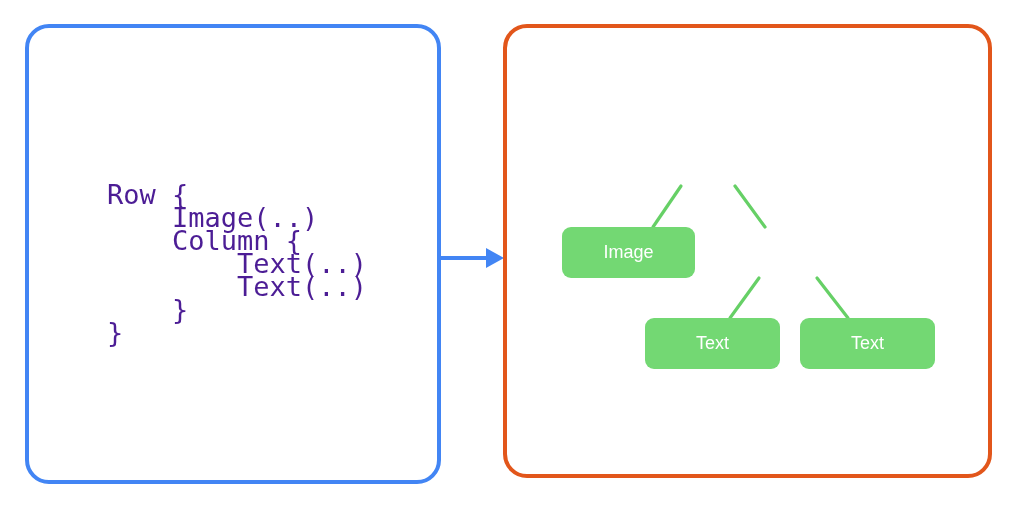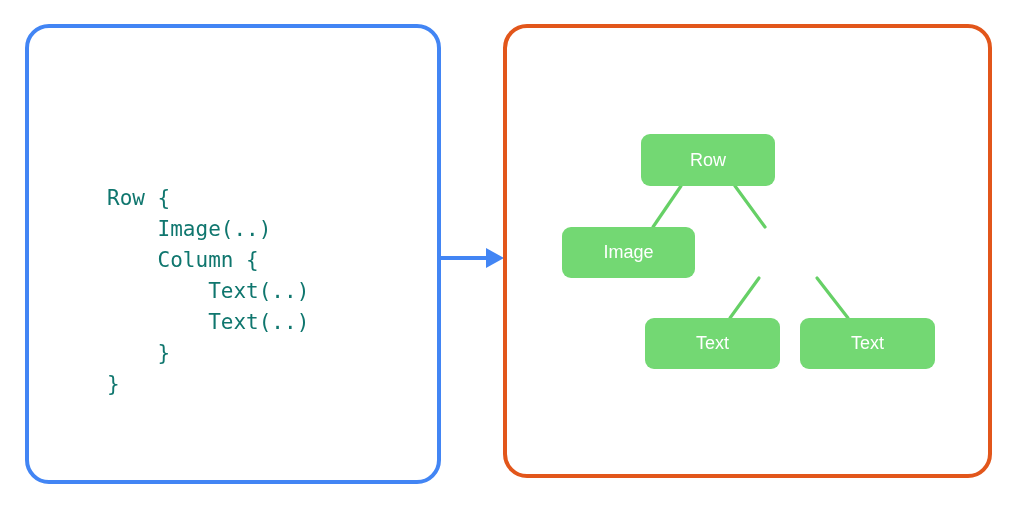--- a/index.html
+++ b/index.html
@@ -46,23 +46,23 @@
     border-radius: 24px;
   }
 
   
   #code-block {
     position: absolute;
     left: 78px;
     top: 155px;
     margin: 0;
     font-family: "DejaVu Sans Mono", "Liberation Mono", monospace;
-    font-size: 21px;
-    line-height: 31px;
-    color: #0f766e;
+    font-size: 27px;
+    line-height: 23px;
+    color: #4c1d95;
     white-space: pre;
     letter-spacing: 0px;
   }
 
   
   #flow-arrow {
     position: absolute;
     left: 438px;
     top: 243px;
     width: 70px;
@@ -132,21 +132,20 @@
 
       <line x1="178" y1="162" x2="150" y2="203" stroke="#66d066" stroke-width="3.2" stroke-linecap="round"></line>
 
       <line x1="232" y1="162" x2="262" y2="203" stroke="#66d066" stroke-width="3.2" stroke-linecap="round"></line>
 
       <line x1="256" y1="254" x2="227" y2="294" stroke="#66d066" stroke-width="3.2" stroke-linecap="round"></line>
 
       <line x1="314" y1="254" x2="345" y2="294" stroke="#66d066" stroke-width="3.2" stroke-linecap="round"></line>
     </svg>
 
-    <div class="node" id="node-row">Row</div>
 
     <div class="node" id="node-image">Image</div>
 
 
     <div class="node" id="node-text-1">Text</div>
 
     <div class="node" id="node-text-2">Text</div>
 
   </div>
 </div>

